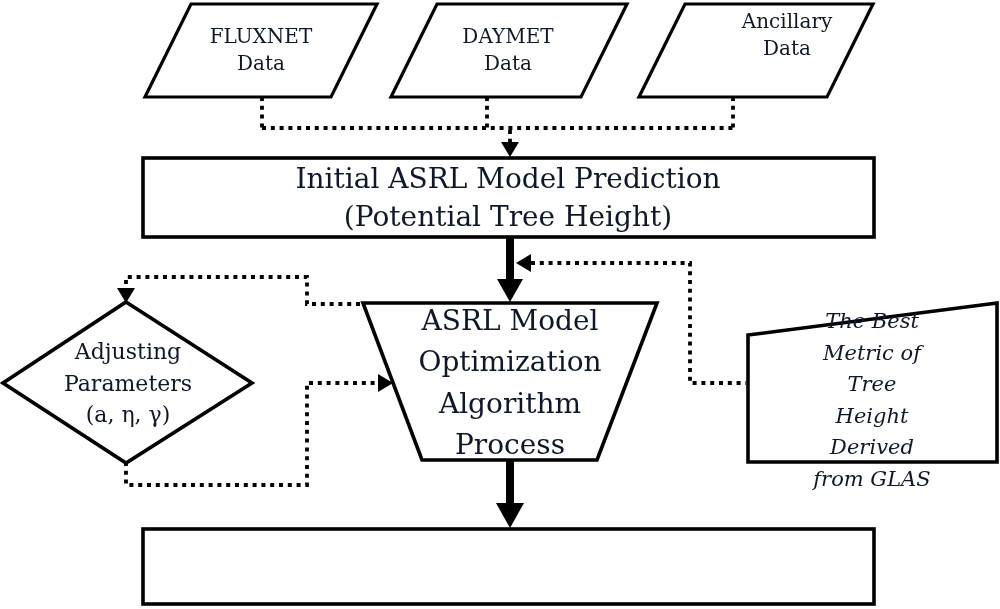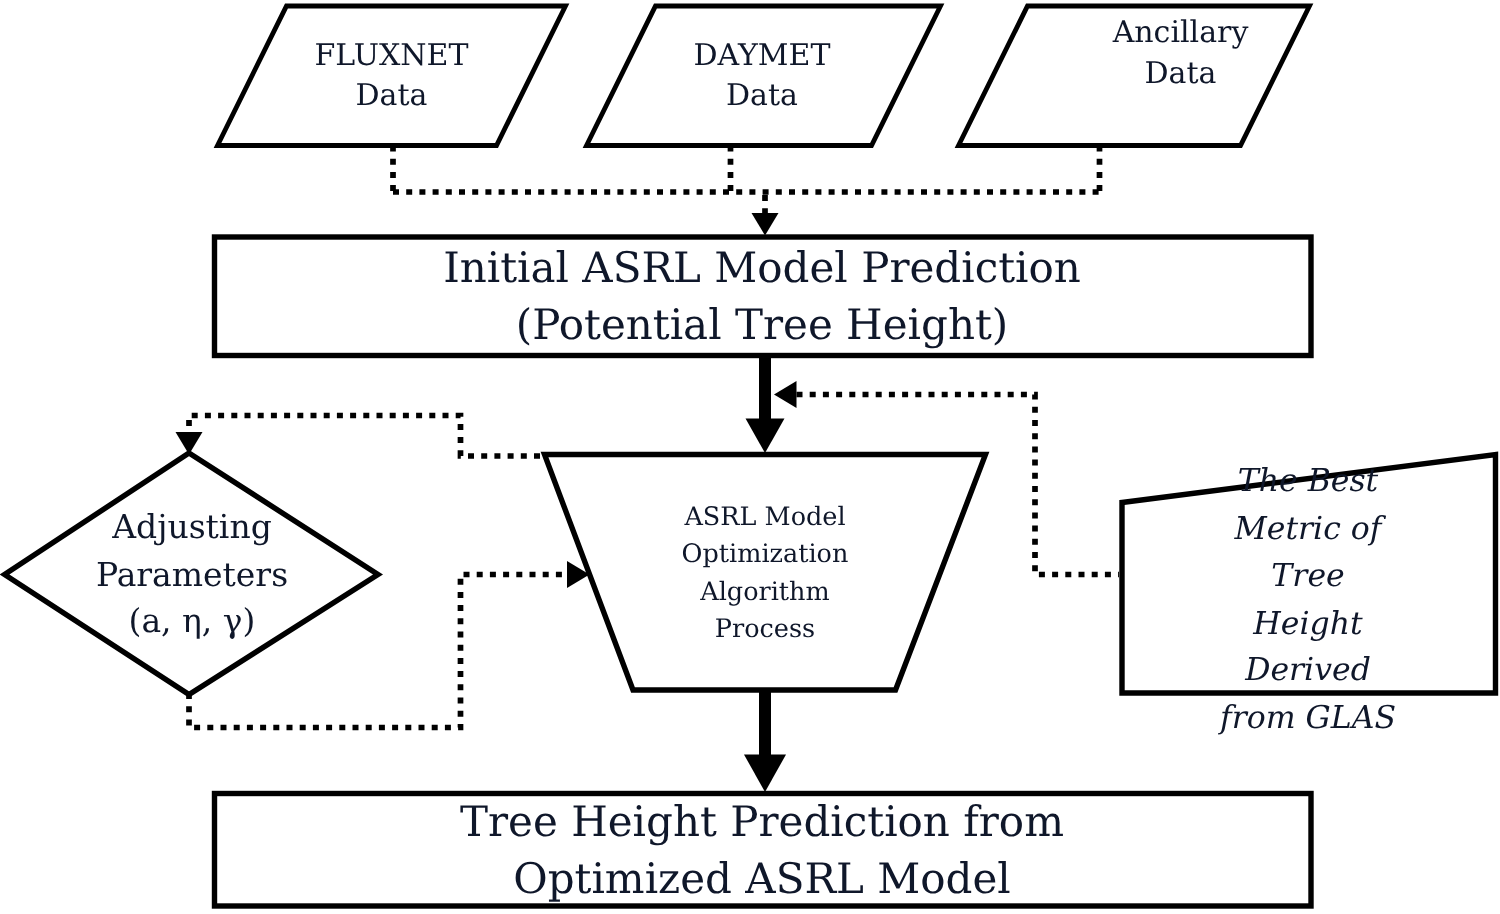--- a/index.html
+++ b/index.html
@@ -27,21 +27,21 @@
     position: absolute;
     transform: translate(-50%, -50%);
     text-align: center;
     white-space: pre-line;
     line-height: 1.35;
     font-size: 20px;
     color: #0f172a;
     pointer-events: none;
   }
   .label.big   { font-size: 28px; }
-  .label.trap  { font-size: 17px; line-height: 1.48; }
+  .label.trap  { font-size: 28px; line-height: 1.48; }
   .label.dia   { font-size: 22px; line-height: 1.44; }
   .label.glas  { font-size: 21px; line-height: 1.50; }
 
   .shape {
     fill: #ffffff;
     stroke: #000000;
     stroke-width: 3.2;
     stroke-linejoin: miter;
   }
   .shape.heavy { stroke-width: 3.6; }
@@ -107,15 +107,14 @@
   <div class="label trap" style="left:510px; top:383px;">ASRL Model
 Optimization
 Algorithm
 Process</div>
   <div class="label dia" style="left:128px; top:384px;">Adjusting
 Parameters
 (a, η, γ)</div>
   <div class="label glas" style="left:872px; top:400px;font-style:italic;">The Best Metric of
 Tree Height
 Derived from GLAS</div>
-  <div class="label big" style="left:508px; top:567px;">Tree Height Prediction from Optimized ASRL Model</div>
 
 </div>
 
 </body></html>

